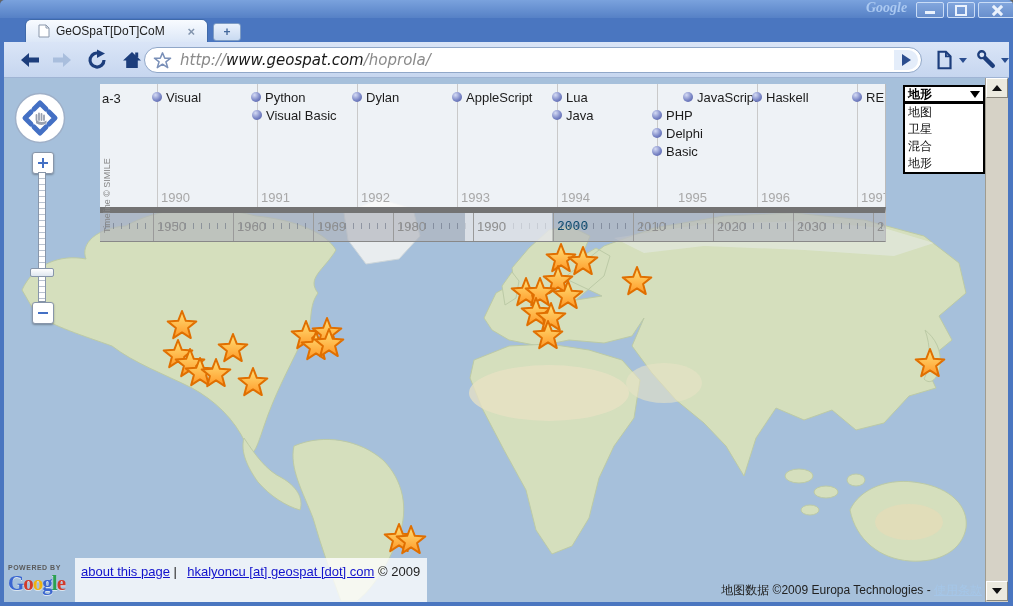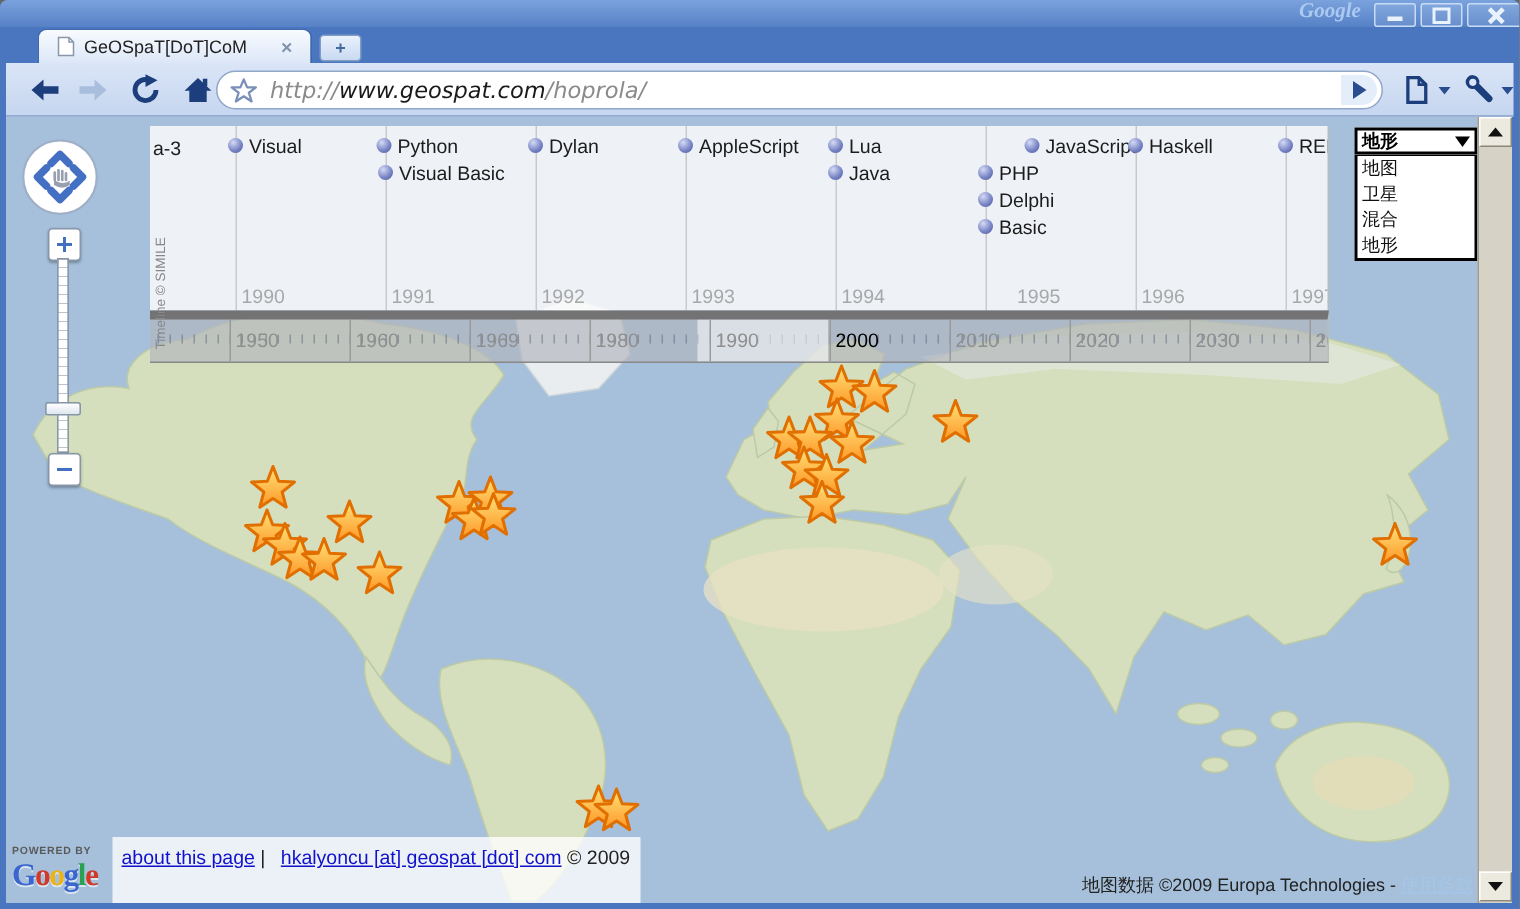--- a/index.html
+++ b/index.html
@@ -60,21 +60,21 @@
   .tl-event{position:absolute;display:flex;align-items:center;height:16px;}
   .tl-bullet{width:10px;height:10px;border-radius:50%;flex:0 0 10px;
              background:radial-gradient(circle at 35% 30%,#d4daf4,#7b87c6 55%,#46519e);margin-right:4px;}
   .tl-elabel{font-size:13px;color:#1c1c1c;white-space:nowrap;}
   .clipped-ev{position:absolute;left:2px;top:7px;font-size:13px;color:#1c1c1c;}
   .tl-credit{position:absolute;left:98px;top:155px;transform-origin:0 0;transform:rotate(-90deg);
              font-size:9px;color:#878787;white-space:nowrap;z-index:11;}
   .tick{position:absolute;top:10px;width:1px;height:6px;background:rgba(90,100,120,0.5);}
   .tl-dline{position:absolute;top:0;bottom:0;width:1px;background:#9a9a9a;}
   .tl-decade{position:absolute;top:6px;font-size:13px;color:#8f8f8f;}
-  .tl-decade.dark{color:#000000;}
+  .tl-decade.dark{color:#0c4a6e;font-family:Liberation Mono, monospace;}
   .hl{position:absolute;top:0;height:100%;background:rgba(255,255,255,0.55);}
 
   
   .dd{left:899px;top:7px;width:82px;height:18px;box-sizing:border-box;background:#fff;border:2px solid #000;
       display:flex;align-items:center;padding:0 3px;z-index:40;}
   .dd-sel{font-weight:bold;font-size:12px;flex:1;}
   .dd-caret{width:0;height:0;border-left:5px solid transparent;border-right:5px solid transparent;border-top:7px solid #000;}
   .dd-list{left:899px;top:25px;width:82px;box-sizing:border-box;background:#fff;border:2px solid #000;border-top:1px solid #000;z-index:40;}
   .dd-item{font-size:12px;height:17px;line-height:17px;padding-left:3px;color:#111;}
 

